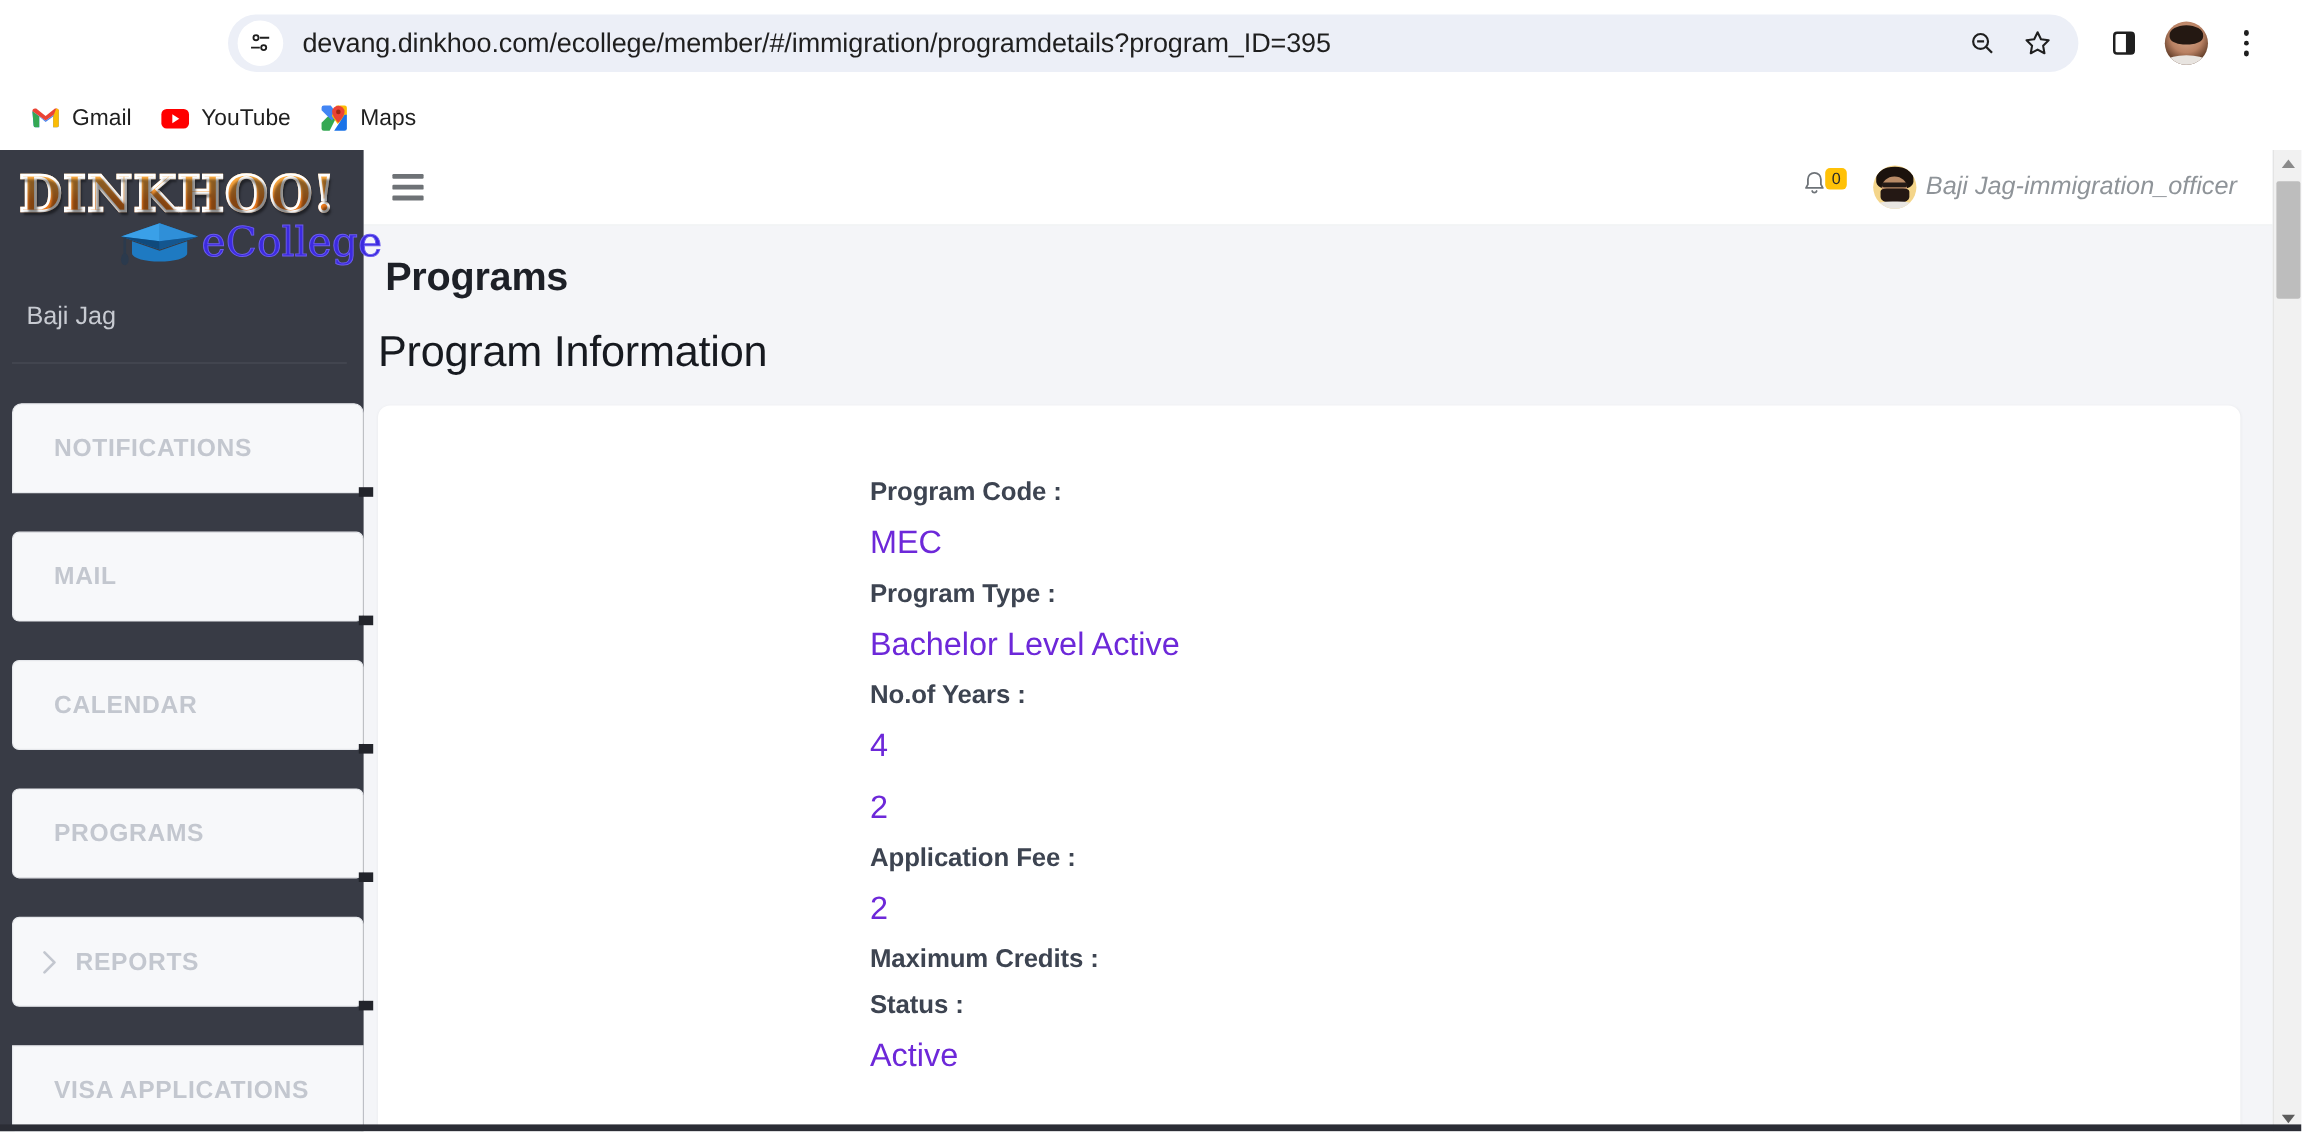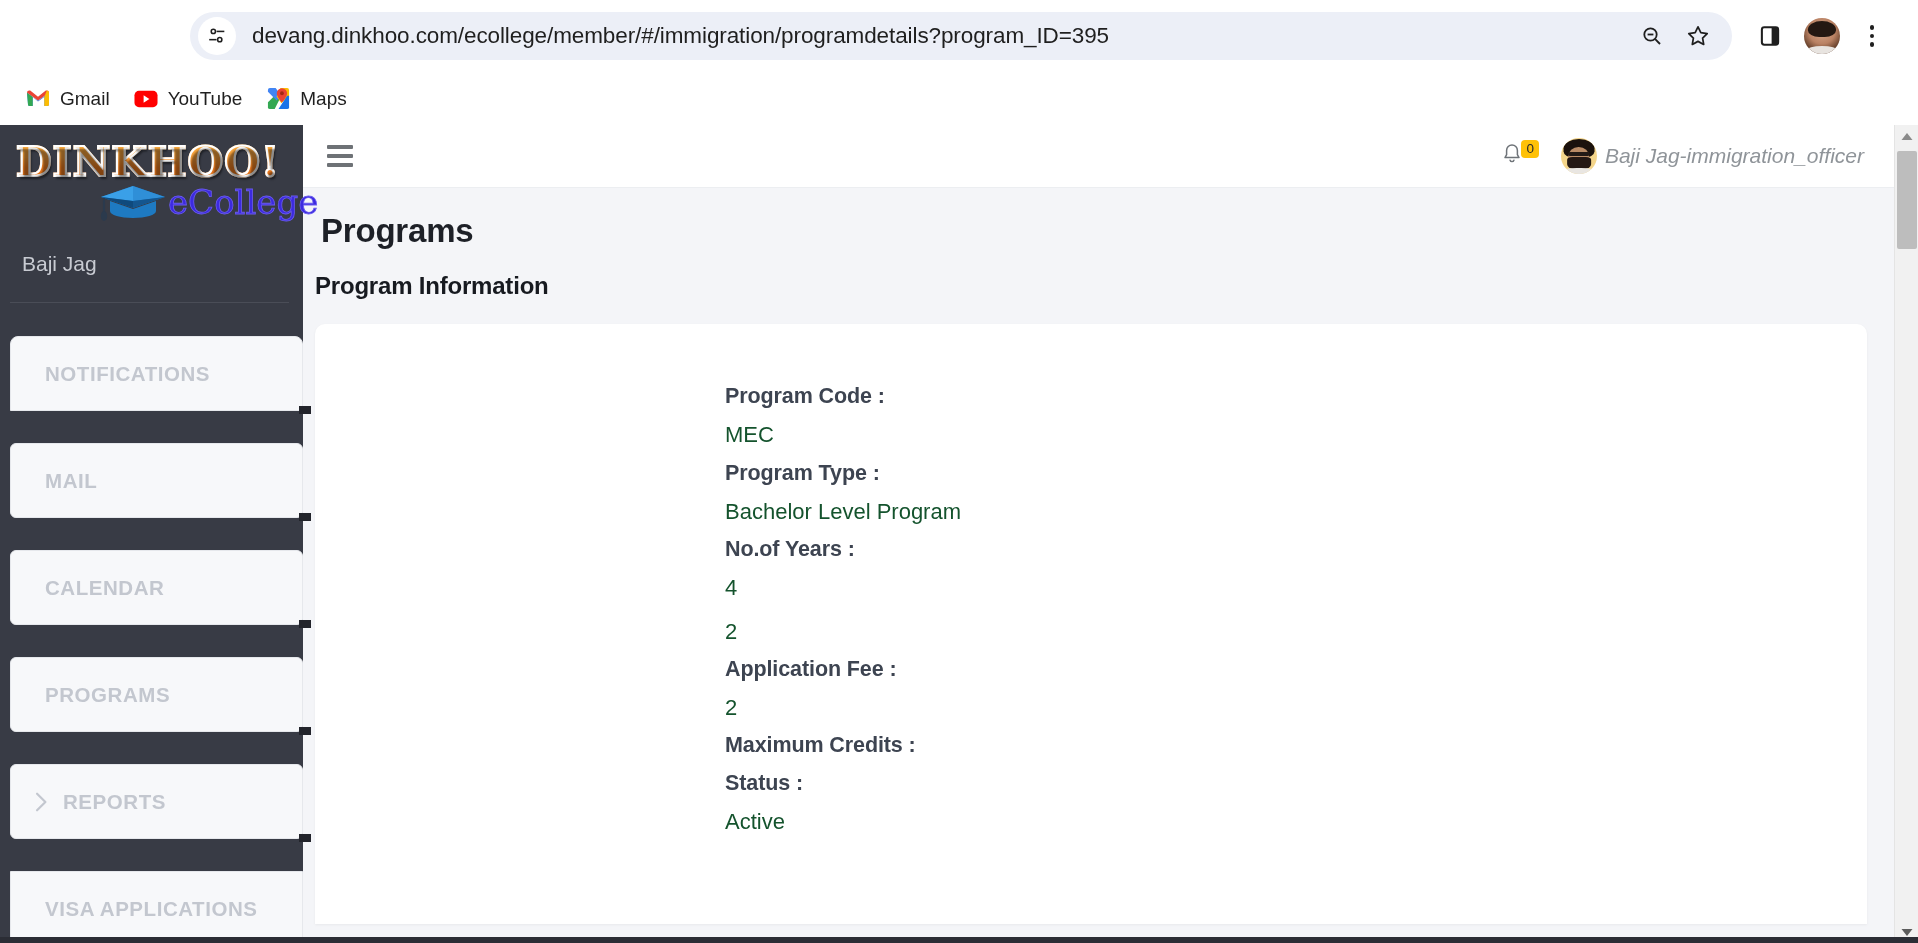--- a/index.html
+++ b/index.html
@@ -322,23 +322,23 @@
   }
 
   .page-title {
     font-size: 33px;
     color: #1d2027;
     font-weight: bold;
     padding: 24px 0 0 18px;
     letter-spacing: -0.2px;
   }
   .section-title {
-    font-size: 24px;
+    font-size: 36px;
     color: #171a20;
-    font-weight: bold;
+    font-weight: normal;
     padding: 22px 0 24px 12px;
     letter-spacing: -0.2px;
   }
   .card {
     background: #ffffff;
     border-radius: 10px 10px 0 0;
     margin-left: 12px;
     margin-right: 27px;
     min-height: 600px;
     box-shadow: 0 1px 3px rgba(0,0,0,0.05);
@@ -351,22 +351,22 @@
   .field.gap-after { }
   .f-label {
     font-size: 21.5px;
     font-weight: bold;
     color: #3d4451;
     letter-spacing: -0.1px;
     line-height: 1.55;
     font-family: "Liberation Sans", sans-serif;
   }
   .f-value {
-    font-size: 22px;
-    color: #14532d;
+    font-size: 27px;
+    color: #6d28d9;
     line-height: 1.6;
     padding-top: 4px;
     font-family: "Liberation Sans", sans-serif;
   }
 
   
   .vscroll {
     position: absolute;
     right: 0; top: 0;
     width: 24px;
@@ -608,21 +608,21 @@
     <div class="card">
       <div class="fields">
 
         <div class="field gap-after">
           <div class="f-label">Program Code :</div>
           <div class="f-value">MEC</div>
         </div>
 
         <div class="field">
           <div class="f-label">Program Type :</div>
-          <div class="f-value">Bachelor Level Program</div>
+          <div class="f-value">Bachelor Level Active</div>
         </div>
 
         <div class="field">
           <div class="f-label">No.of Years :</div>
           <div class="f-value">4</div>
         </div>
 
         <div class="field">
           <div class="f-value">2</div>
         </div>

